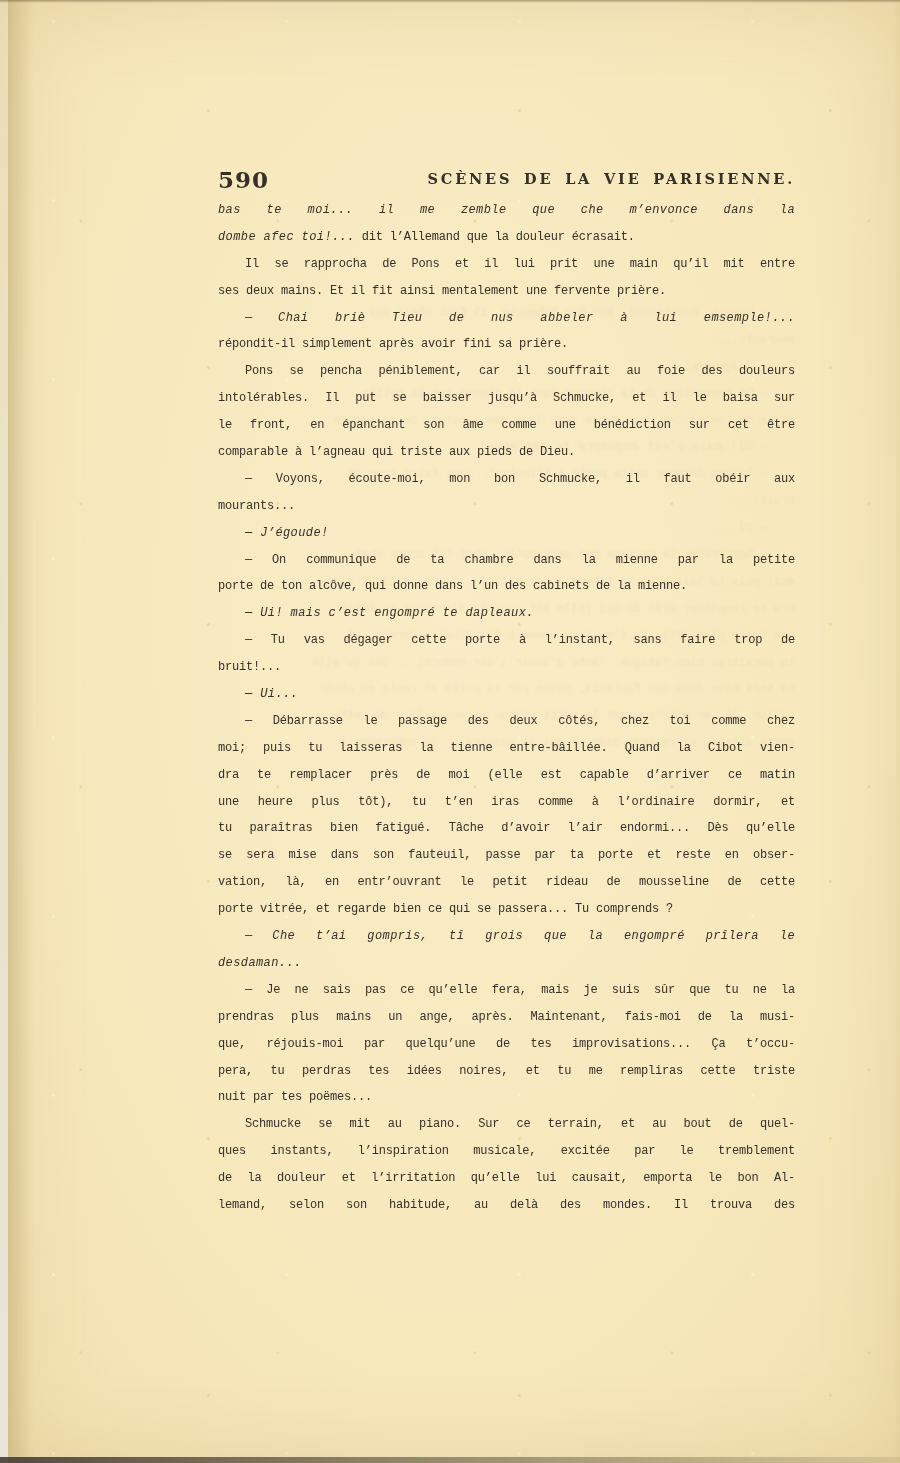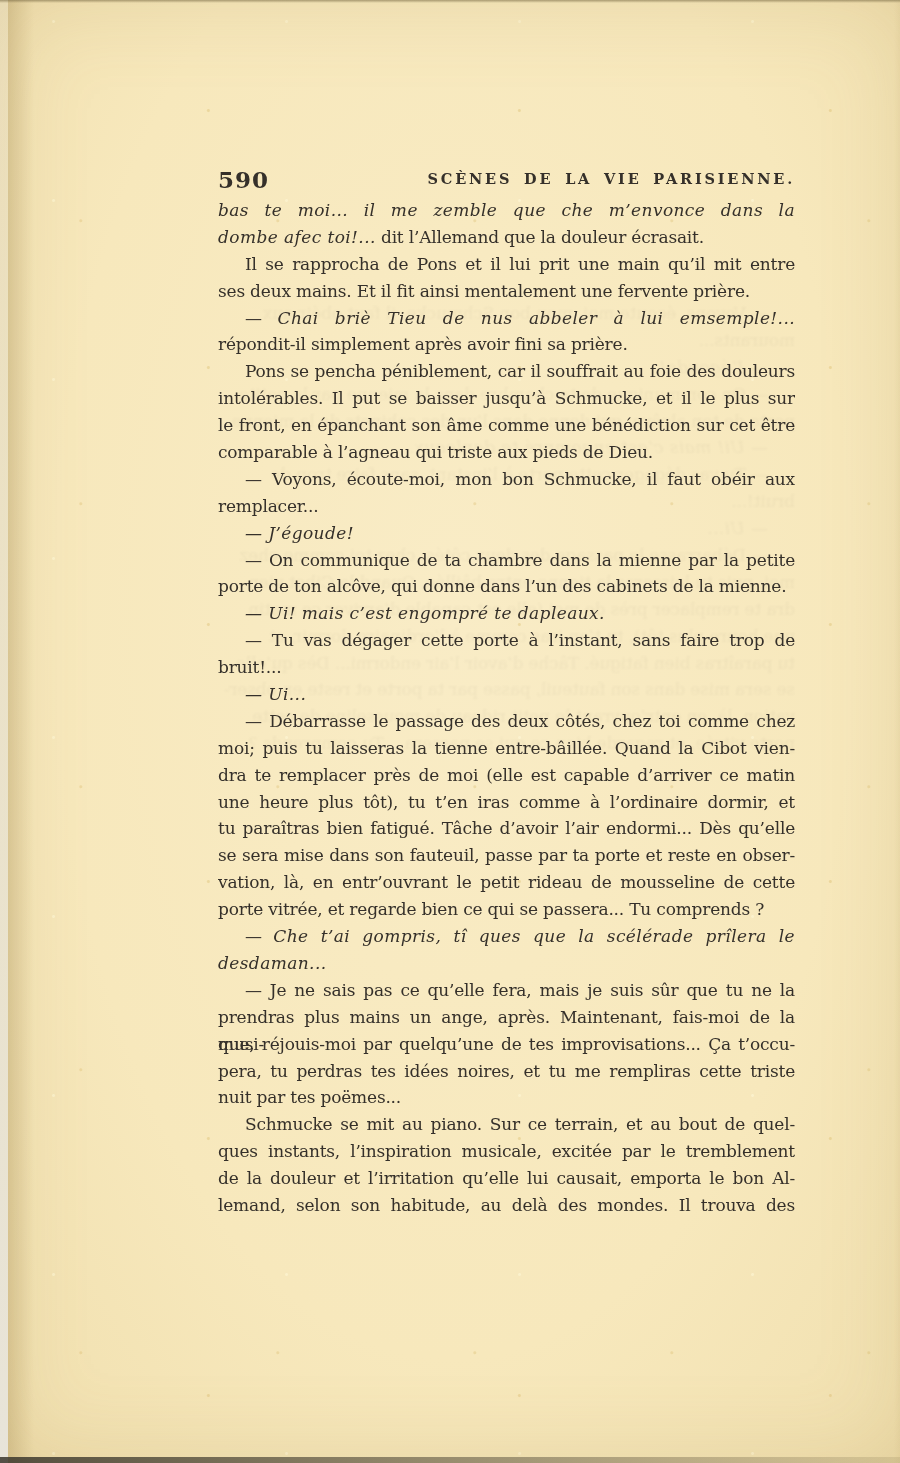--- a/index.html
+++ b/index.html
@@ -78,24 +78,25 @@
     white-space: nowrap;
   }
 
   .text-block {
     position: relative;
     overflow: hidden;
   }
   .line {
     height: 26.9px;
     line-height: 26.9px;
-    font-size: 17px;
+    font-size: 12px;
     letter-spacing: -0.2px;
     white-space: normal;
     text-align: left;
+    font-family: Liberation Mono, monospace;
   }
   .line.fill {
     text-align: justify;
     text-align-last: justify;
   }
   .line.indent {
     padding-left: 27px;
   }
   .line.indent.fill { padding-left: 0; text-indent: 27px; }
   .it { font-style: italic; letter-spacing: 0.4px; }
@@ -147,41 +148,41 @@
     </div>
 
     <div class="text-block" id="text-block">
         <div class="line fill"><span class="it">bas te moi... il me zemble que che m’envonce dans la</span></div>
         <div class="line"><span class="it">dombe afec toi!...</span><span class="ro"> dit l’Allemand que la douleur écrasait.</span></div>
         <div class="line fill indent"><span class="ro">Il se rapprocha de Pons et il lui prit une main qu’il mit entre</span></div>
         <div class="line"><span class="ro">ses deux mains. Et il fit ainsi mentalement une fervente prière.</span></div>
         <div class="line fill indent"><span class="ro">— </span><span class="it">Chai briè Tieu de nus abbeler à lui emsemple!...</span></div>
         <div class="line"><span class="ro">répondit-il simplement après avoir fini sa prière.</span></div>
         <div class="line fill indent"><span class="ro">Pons se pencha péniblement, car il souffrait au foie des douleurs</span></div>
-        <div class="line fill"><span class="ro">intolérables. Il put se baisser jusqu’à Schmucke, et il le plus sur</span></div>
+        <div class="line fill"><span class="ro">intolérables. Il put se baisser jusqu’à Schmucke, et il le baisa sur</span></div>
         <div class="line fill"><span class="ro">le front, en épanchant son âme comme une bénédiction sur cet être</span></div>
         <div class="line"><span class="ro">comparable à l’agneau qui triste aux pieds de Dieu.</span></div>
         <div class="line fill indent"><span class="ro">— Voyons, écoute-moi, mon bon Schmucke, il faut obéir aux</span></div>
-        <div class="line"><span class="ro">remplacer...</span></div>
+        <div class="line"><span class="ro">mourants...</span></div>
         <div class="line indent"><span class="it">— J’égoude!</span></div>
         <div class="line fill indent"><span class="ro">— On communique de ta chambre dans la mienne par la petite</span></div>
         <div class="line"><span class="ro">porte de ton alcôve, qui donne dans l’un des cabinets de la mienne.</span></div>
         <div class="line indent"><span class="it">— Ui! mais c’est engompré te dapleaux.</span></div>
         <div class="line fill indent"><span class="ro">— Tu vas dégager cette porte à l’instant, sans faire trop de</span></div>
         <div class="line"><span class="ro">bruit!...</span></div>
         <div class="line indent"><span class="it">— Ui...</span></div>
         <div class="line fill indent"><span class="ro">— Débarrasse le passage des deux côtés, chez toi comme chez</span></div>
         <div class="line fill"><span class="ro">moi; puis tu laisseras la tienne entre-bâillée. Quand la Cibot vien-</span></div>
         <div class="line fill"><span class="ro">dra te remplacer près de moi (elle est capable d’arriver ce matin</span></div>
         <div class="line fill"><span class="ro">une heure plus tôt), tu t’en iras comme à l’ordinaire dormir, et</span></div>
         <div class="line fill"><span class="ro">tu paraîtras bien fatigué. Tâche d’avoir l’air endormi... Dès qu’elle</span></div>
         <div class="line fill"><span class="ro">se sera mise dans son fauteuil, passe par ta porte et reste en obser-</span></div>
         <div class="line fill"><span class="ro">vation, là, en entr’ouvrant le petit rideau de mousseline de cette</span></div>
         <div class="line"><span class="ro">porte vitrée, et regarde bien ce qui se passera... Tu comprends ?</span></div>
-        <div class="line fill indent"><span class="ro">— </span><span class="it">Che t’ai gompris, tî ques que la scélérade prîlera le</span></div>
+        <div class="line fill indent"><span class="ro">— </span><span class="it">Che t’ai gompris, tî grois que la engompré prîlera le</span></div>
         <div class="line"><span class="it">desdaman...</span></div>
         <div class="line fill indent"><span class="ro">— Je ne sais pas ce qu’elle fera, mais je suis sûr que tu ne la</span></div>
         <div class="line fill"><span class="ro">prendras plus mains un ange, après. Maintenant, fais-moi de la musi-</span></div>
         <div class="line fill"><span class="ro">que, réjouis-moi par quelqu’une de tes improvisations... Ça t’occu-</span></div>
         <div class="line fill"><span class="ro">pera, tu perdras tes idées noires, et tu me rempliras cette triste</span></div>
         <div class="line"><span class="ro">nuit par tes poëmes...</span></div>
         <div class="line fill indent"><span class="ro">Schmucke se mit au piano. Sur ce terrain, et au bout de quel-</span></div>
         <div class="line fill"><span class="ro">ques instants, l’inspiration musicale, excitée par le tremblement</span></div>
         <div class="line fill"><span class="ro">de la douleur et l’irritation qu’elle lui causait, emporta le bon Al-</span></div>
         <div class="line fill"><span class="ro">lemand, selon son habitude, au delà des mondes. Il trouva des</span></div>

